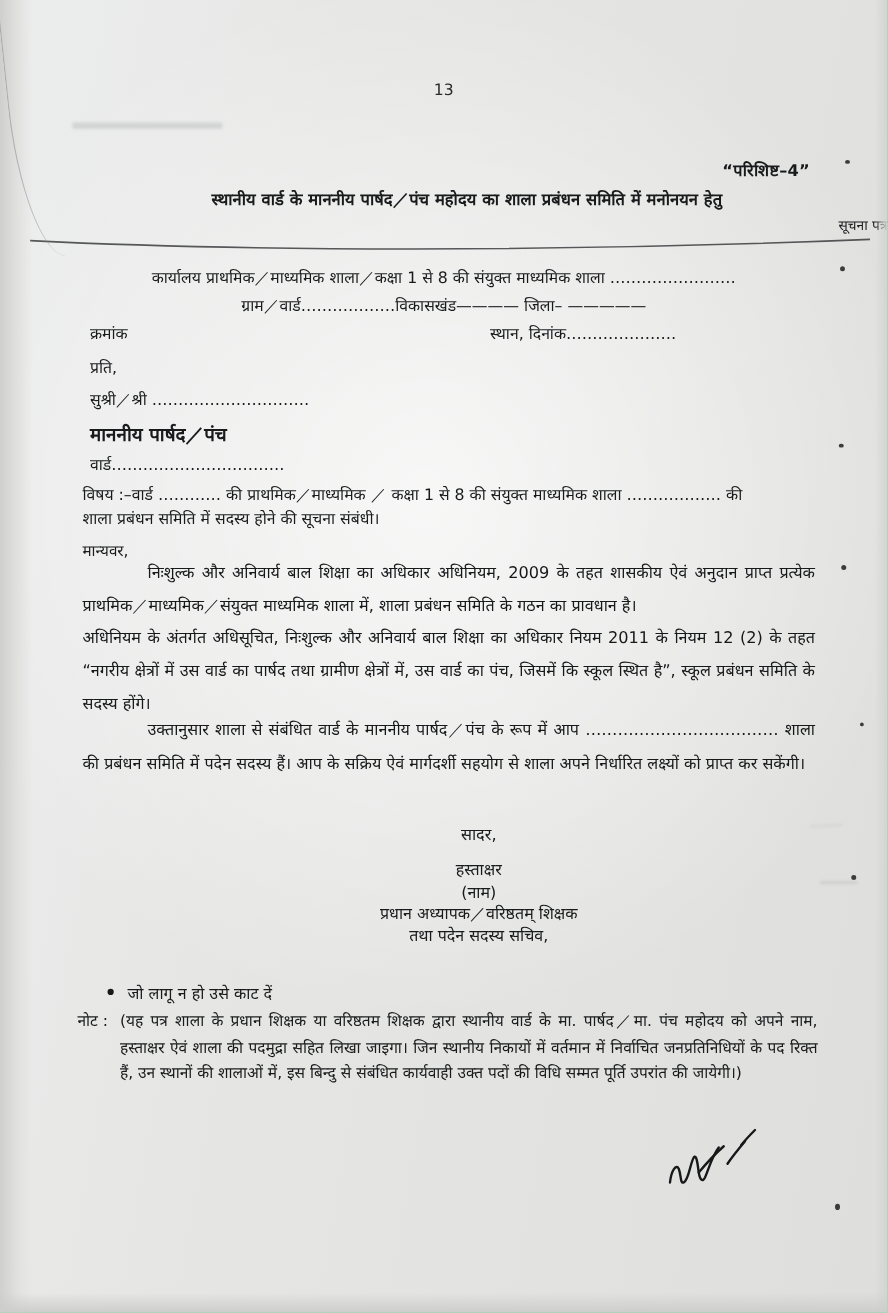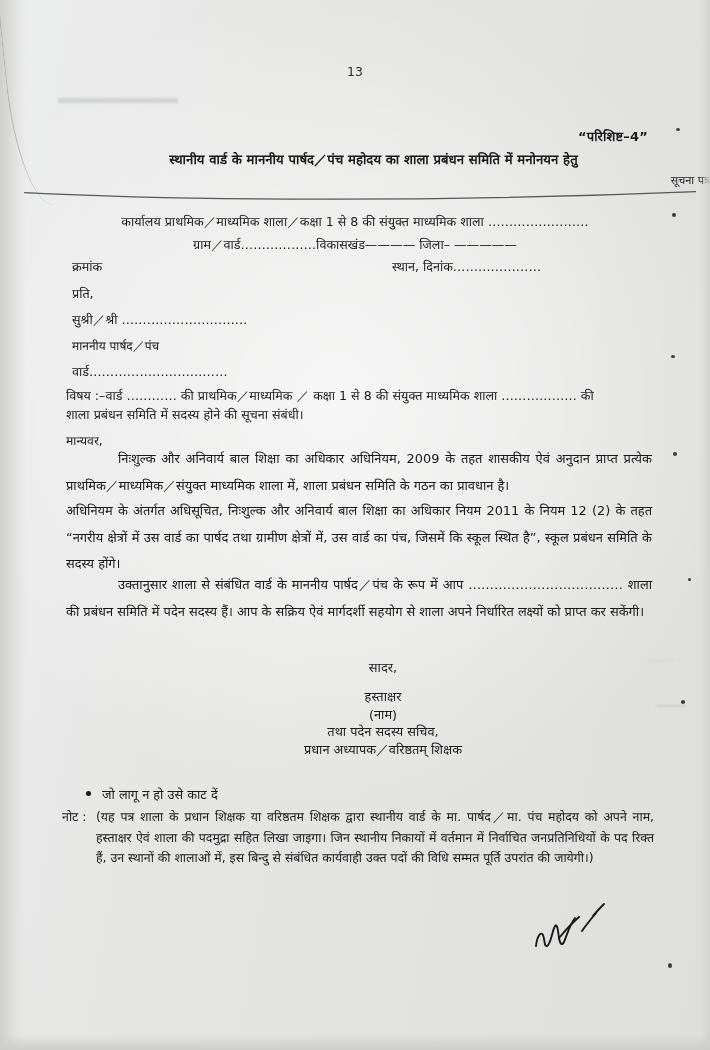--- a/index.html
+++ b/index.html
@@ -121,21 +121,21 @@
   #village-line {
     top: 236px; left: 0; right: 0;
     text-align: center;
     font-size: 12.6px;
   }
   #serial-label { top: 258px; left: 72px; font-size: 12.6px; }
   #place-date   { top: 258px; left: 392px; font-size: 12.6px; }
 
   #to-label     { top: 285px; left: 72px; font-size: 12.6px; }
   #recipient    { top: 311px; left: 72px; font-size: 12.6px; }
-  #designation  { top: 337px; left: 72px; font-size: 12px; }
+  #designation  { top: 337px; left: 72px; font-size: 15px; font-weight: bold; }
   #ward-field   { top: 363px; left: 72px; font-size: 12.6px; }
 
   
   #subject-block {
     top: 386px; left: 66px; width: 584px;
     font-size: 12.6px;
     line-height: 19px;
   }
   #subject-block .sub2 { display: block; }
 
@@ -264,22 +264,22 @@
 
     <div class="para" id="para-1">निःशुल्क और अनिवार्य बाल शिक्षा का अधिकार अधिनियम, 2009 के तहत शासकीय ऐवं अनुदान प्राप्त प्रत्येक प्राथमिक／माध्यमिक／संयुक्त माध्यमिक शाला में, शाला प्रबंधन समिति के गठन का प्रावधान है।</div>
     <div class="para" id="para-2">अधिनियम के अंतर्गत अधिसूचित, निःशुल्क और अनिवार्य बाल शिक्षा का अधिकार नियम 2011 के नियम 12 (2) के तहत “नगरीय क्षेत्रों में उस वार्ड का पार्षद तथा ग्रामीण क्षेत्रों में, उस वार्ड का पंच, जिसमें कि स्कूल स्थित है”,  स्कूल प्रबंधन समिति के सदस्य होंगे।</div>
     <div class="para" id="para-3">उक्तानुसार शाला से संबंधित वार्ड के माननीय पार्षद／पंच के रूप में आप ……………………………… शाला की प्रबंधन समिति में पदेन सदस्य हैं। आप के सक्रिय ऐवं मार्गदर्शी सहयोग से शाला अपने निर्धारित लक्ष्यों को प्राप्त कर सकेंगी।</div>
 
     <div class="t" id="closing-regards">सादर,</div>
 
     <div class="blk" id="sign-block">
       <div>हस्ताक्षर</div>
       <div>(नाम)</div>
+      <div>प्रधान अध्यापक／वरिष्ठतम् शिक्षक</div>
       <div>तथा पदेन सदस्य सचिव,</div>
-      <div>प्रधान अध्यापक／वरिष्ठतम् शिक्षक</div>
     </div>
 
     <div class="t" id="footnote-bullet">
       <span class="dot"></span><span>जो लागू न हो उसे काट दें</span>
     </div>
 
     <div id="note-wrap">
       <span id="note-label">नोट :</span>
       <span id="note-text">(यह पत्र शाला के प्रधान शिक्षक या वरिष्ठतम शिक्षक द्वारा स्थानीय वार्ड के मा. पार्षद／मा. पंच महोदय को अपने नाम, हस्ताक्षर ऐवं शाला की पदमुद्रा सहित लिखा जाइगा। जिन स्थानीय निकायों में वर्तमान में निर्वाचित जनप्रतिनिधियों के पद रिक्त हैं, उन स्थानों की शालाओं में, इस बिन्दु से संबंधित कार्यवाही उक्त पदों की विधि सम्मत पूर्ति उपरांत की जायेगी।)</span>
     </div>

